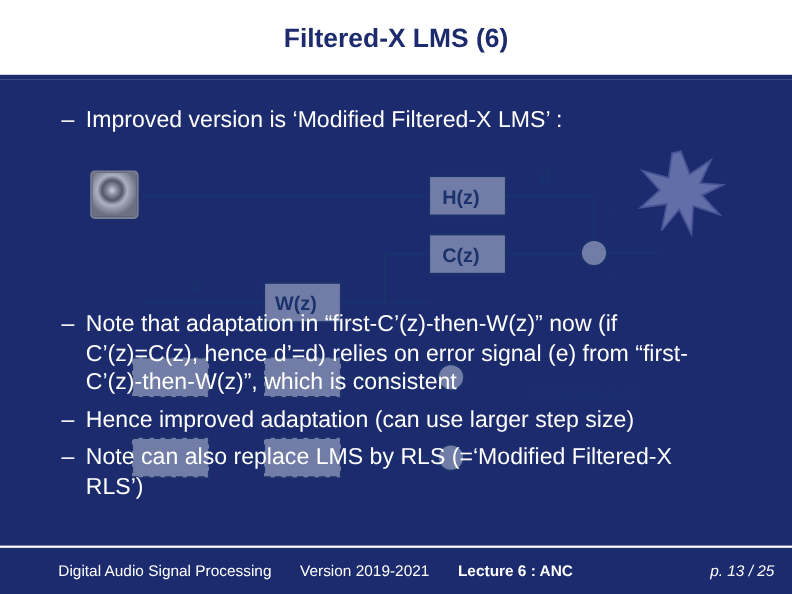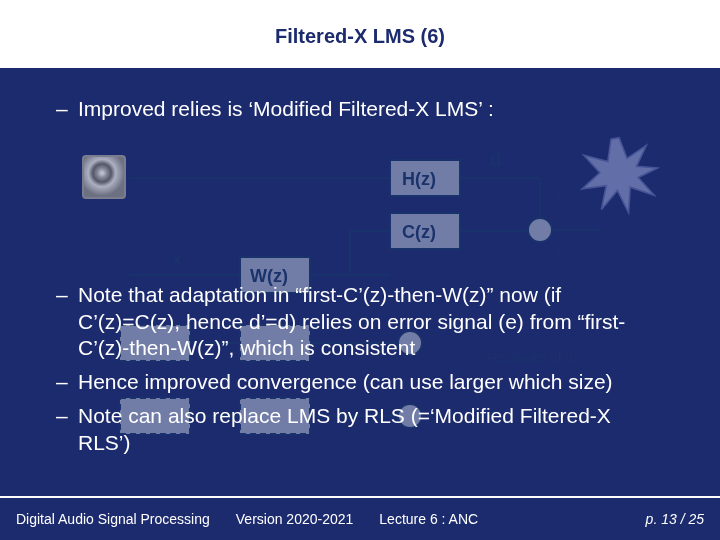--- a/index.html
+++ b/index.html
@@ -15,21 +15,21 @@
     height: 72px;
     width: 100%;
     display: flex;
     align-items: center;
     justify-content: center;
     position: relative;
     z-index: 5;
   }
   .title-bar h1 {
     color: #1c2a6e;
-    font-size: 20px;
+    font-size: 24px;
     font-weight: bold;
   }
   .title-underline {
     height: 4px;
     background: #1c2a6e;
     position: absolute;
     bottom: 0; left: 0; right: 0;
   }
   .diagram {
     position: absolute;
@@ -83,24 +83,25 @@
     z-index: 5;
     background: #1c2a6e;
   }
   .footer-inner {
     display: flex;
     align-items: center;
     height: 100%;
     padding: 0 16px;
     font-size: 14px;
     color: #fff;
+    margin-left: 37px;
   }
   .footer-left  { flex: 0 0 auto; }
   .footer-mid   { flex: 0 0 auto; margin-left: 26px; }
-  .footer-lect  { flex: 0 0 auto; margin-left: 26px; }
+  .footer-lect  { flex: 0 0 auto; margin-left: 26px; font-weight: bold; }
   .footer-spacer{ flex: 1 1 auto; }
   .footer-right { flex: 0 0 auto; font-style: italic; }
 </style>
 </head>
 <body>
 
 <div class="title-bar">
   <h1>Filtered-X LMS (6)</h1>
   <div class="title-underline"></div>
 </div>
@@ -142,42 +143,42 @@
   <rect class="dbox" x="60" y="298" width="70" height="36"></rect>
   <rect class="dbox" x="180" y="298" width="70" height="36"></rect>
   <circle class="sum" cx="350" cy="316" r="12"></circle>
   <line class="wire" x1="130" y1="316" x2="180" y2="316"></line>
   <line class="wire" x1="250" y1="316" x2="338" y2="316"></line>
 </svg>
 
 <div class="content">
   <div class="bullet">
     <span class="dash">–</span>
-    <span>Improved relies is ‘Modified Filtered-X LMS’ :</span>
+    <span>Improved version is ‘Modified Filtered-X LMS’ :</span>
   </div>
 
   <div class="gap"></div>
 
   <div class="second-block">
     <div class="bullet">
       <span class="dash">–</span>
       <span>Note that adaptation in “first-C’(z)-then-W(z)” now (if C’(z)=C(z), hence d’=d) relies on error signal (e) from “first-C’(z)-then-W(z)”, which is consistent</span>
     </div>
     <div class="bullet">
       <span class="dash">–</span>
-      <span>Hence improved convergence (can use larger which size)</span>
+      <span>Hence improved adaptation (can use larger step size)</span>
     </div>
     <div class="bullet">
       <span class="dash">–</span>
       <span>Note can also replace LMS by RLS (=‘Modified Filtered-X RLS’)</span>
     </div>
   </div>
 </div>
 
 <div class="footer">
   <div class="footer-inner">
     <span class="footer-left">Digital Audio Signal Processing</span>
-    <span class="footer-mid">Version 2020-2021</span>
+    <span class="footer-mid">Version 2019-2021</span>
     <span class="footer-lect">Lecture 6 : ANC</span>
     <span class="footer-spacer"></span>
     <span class="footer-right">p. 13 / 25</span>
   </div>
 </div>
 
 </body></html>

